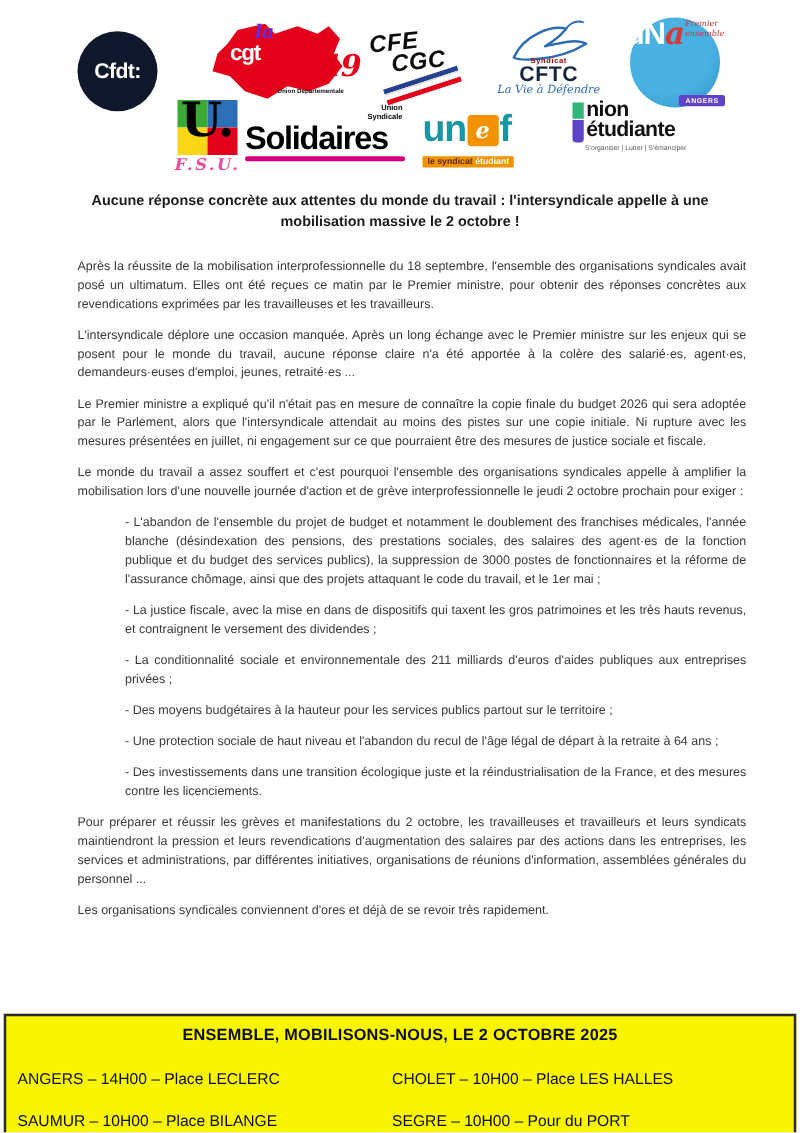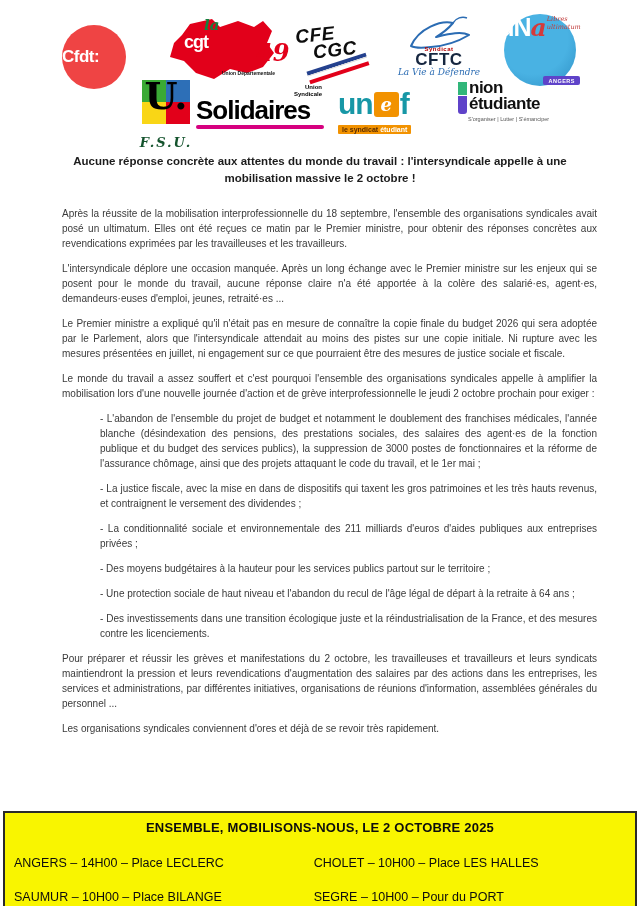--- a/index.html
+++ b/index.html
@@ -6,27 +6,27 @@
   .page{
     position:relative;width:640px;height:906px;background:#ffffff;
     font-family:"Liberation Sans",sans-serif;color:#3a3a3a;overflow:hidden;
     margin:0 auto;
   }
   
   .logoband{position:relative;height:145px;}
   .logo{position:absolute;}
   
   .cfdt{left:62px;top:25px;width:64px;height:64px;border-radius:50%;
-    background:#ef4444;display:flex;align-items:center;justify-content:flex-start;}
+    background:#0f172a;display:flex;align-items:center;justify-content:center;}
   .cfdt span{color:#fff;font-weight:bold;font-size:17px;letter-spacing:-0.5px;}
   
   .cgt{left:160px;top:16px;width:155px;height:78px;}
   .cgt svg{position:absolute;left:0;top:0;}
   .cgt .la{position:absolute;left:44px;top:0px;font-family:"DejaVu Serif",serif;
-    font-style:italic;font-weight:bold;color:#15803d;font-size:15px;}
+    font-style:italic;font-weight:bold;color:#6d28d9;font-size:15px;}
   .cgt .cgtword{position:absolute;left:24px;top:16px;color:#fff;font-weight:bold;
     font-size:18px;letter-spacing:-1px;}
   .cgt .num49{position:absolute;left:96px;top:22px;color:#E2001A;
     font-family:"DejaVu Serif",serif;font-style:italic;font-weight:bold;font-size:24px;}
   .cgt .ud{position:absolute;left:62px;top:54px;font-size:5px;color:#111;font-weight:bold;}
   
   .cfecgc{left:298px;top:24px;width:78px;height:70px;transform:rotate(-6deg);}
   .cfecgc .l1,.cfecgc .l2{font-style:italic;font-weight:900;font-size:19px;color:#0d0d0d;
     line-height:17px;letter-spacing:0.5px;}
   .cfecgc .l2{margin-left:16px;}
@@ -56,21 +56,21 @@
   .unsa .band{width:46px;height:5px;background:#7A1F2B;border-radius:1px;margin-top:1px;}
   
   .fsu{left:116px;top:80px;width:100px;height:62px;text-align:center;}
   .fsu .grid{position:relative;width:48px;height:44px;margin:0 auto;
     display:grid;grid-template-columns:24px 24px;grid-template-rows:22px 22px;}
   .q-g{background:#3AAA35;} .q-b{background:#2D6FB7;}
   .q-y{background:#F9D616;} .q-r{background:#E2001A;}
   .fsu .u{position:absolute;left:0;top:-7px;width:48px;text-align:center;
     font-family:"DejaVu Serif",serif;font-weight:900;font-size:38px;color:#000;}
   .fsu .sig{font-family:"DejaVu Serif",serif;font-style:italic;font-weight:bold;
-    color:#14532d;font-size:13px;letter-spacing:2px;margin-top:11px;}
+    color:#ec4899;font-size:13px;letter-spacing:2px;margin-top:1px;}
   
   .soli{left:196px;top:84px;width:132px;height:52px;}
   .soli .us{ text-align:right;font-size:6px;font-weight:bold;color:#000;
     line-height:6.5px;padding-right:6px;}
   .soli .word{font-weight:900;font-size:26px;color:#000;letter-spacing:-1px;line-height:26px;}
   .soli .bar{height:4px;background:#D6007F;width:128px;margin-top:2px;border-radius:2px;}
   
   .unef{left:338px;top:90px;width:140px;height:48px;}
   .unef .row{display:flex;align-items:center;}
   .unef .t{color:#1797A6;font-weight:900;font-size:30px;letter-spacing:-1px;line-height:28px;}
@@ -149,21 +149,21 @@
       <div class="synd">Syndicat</div>
       <div class="name">CFTC</div>
       <div class="slogan">La Vie à Défendre</div>
     </div>
 
     <div class="logo unsa">
       <div class="disc">
         <div class="big">
           <span class="un">uN</span><span class="a">a</span>
         </div>
-        <div class="slg">Libres ultimatum</div>
+        <div class="slg">Premier ensemble</div>
         <div class="band"></div>
       </div>
     </div>
 
     <div class="logo fsu">
       <div class="grid">
         <i class="q-g"></i>
           <i class="q-b"></i>
           <i class="q-y"></i>
           <i class="q-r"></i>

